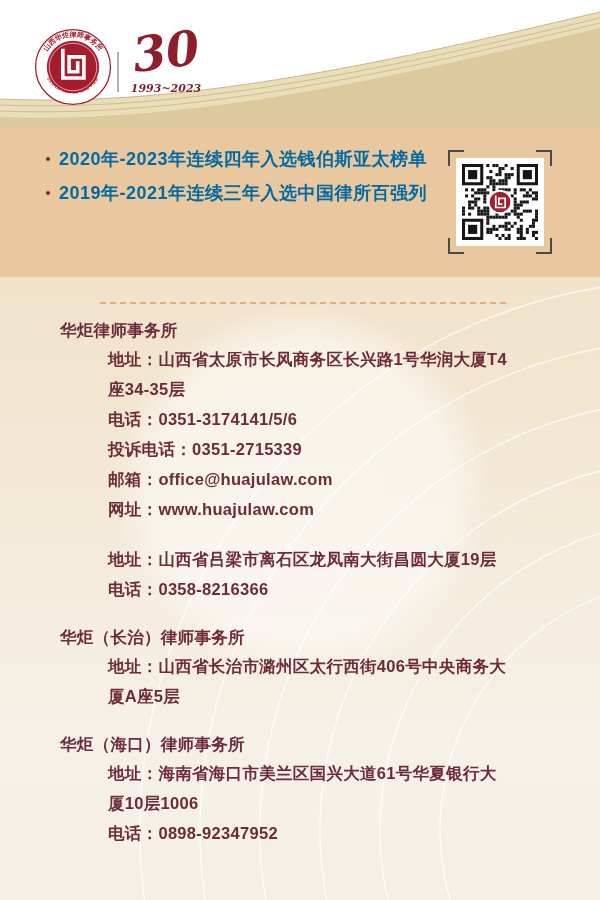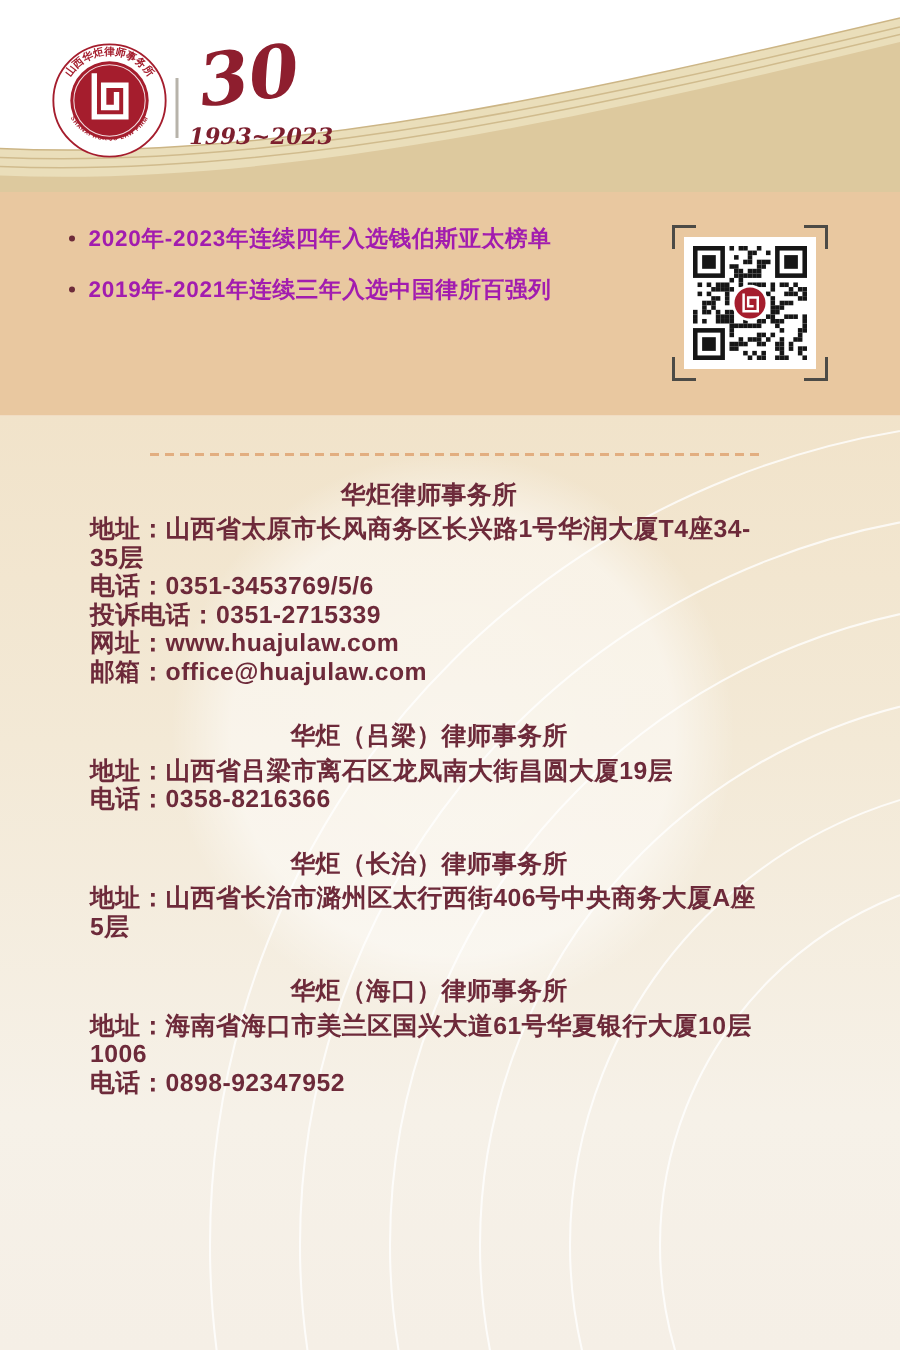--- a/index.html
+++ b/index.html
@@ -15,27 +15,27 @@
   .seal{position:absolute;left:34px;top:28px;}
   .brand-divider{position:absolute;left:117px;top:52px;width:2px;height:40px;background:#b7b3aa;}
   .anniv{position:absolute;left:126px;top:22px;width:80px;text-align:center;}
   .anniv-num{
     font-family:"DejaVu Serif","Liberation Serif",serif;
     font-style:italic;font-weight:bold;font-size:48px;line-height:58px;
     color:#8e1e2e;transform:rotate(-7deg);
   }
   .anniv-years{
     font-family:"DejaVu Serif","Liberation Serif",serif;
-    font-style:italic;font-weight:bold;font-size:15px;color:#7d1f2e;margin-top:2px;
+    font-style:italic;font-weight:bold;font-size:11px;color:#7d1f2e;margin-top:2px;
   }
   
   .banner{position:absolute;left:0;top:128px;width:600px;height:149px;background:#e9c8a0;z-index:2;}
   .honors-list{position:absolute;left:46px;top:14px;margin:0;padding:0;list-style:none;}
   .honors-list li{display:flex;align-items:center;gap:9px;height:34px;
-    font-size:15px;font-weight:600;color:#a21caf;letter-spacing:.5px;}
+    font-size:18px;font-weight:600;color:#0369a1;letter-spacing:.5px;}
   .bullet-dot{width:4px;height:4px;border-radius:50%;background:#6d2b3a;flex:0 0 auto;}
   
   .qr-frame{position:absolute;right:48px;top:22px;width:104px;height:104px;}
   .qr-corner{position:absolute;width:14px;height:14px;border:0 solid #4c4b46;}
   .qr-corner.tl{left:0;top:0;border-left-width:2px;border-top-width:2px;}
   .qr-corner.tr{right:0;top:0;border-right-width:2px;border-top-width:2px;}
   .qr-corner.bl{left:0;bottom:0;border-left-width:2px;border-bottom-width:2px;}
   .qr-corner.br{right:0;bottom:0;border-right-width:2px;border-bottom-width:2px;}
   .qr-tile{position:absolute;left:8px;top:8px;width:88px;height:88px;background:#fff;
     display:flex;align-items:center;justify-content:center;}
@@ -45,22 +45,22 @@
   .soft-circle{position:absolute;left:112px;top:300px;width:380px;height:380px;border-radius:50%;
     background:radial-gradient(circle,rgba(255,255,255,.55) 0%,rgba(255,255,255,.5) 55%,rgba(255,255,255,0) 70%);
     z-index:1;}
   .rings{position:absolute;left:0;top:0;z-index:1;pointer-events:none;}
   .dashed-divider{position:absolute;left:100px;top:302px;width:406px;height:0;
     border-top:2px dashed #e2ae80;z-index:2;}
   
   .offices{position:absolute;left:60px;top:317px;width:452px;z-index:2;
     color:#6d2a3a;font-size:16.5px;font-weight:600;letter-spacing:.3px;}
   .office{margin-bottom:20px;}
-  .office-name{line-height:27px;text-align:center;}
-  .office-row{line-height:19px;}
+  .office-name{line-height:27px;}
+  .office-row{line-height:30px;margin-left:48px;}
 </style>
 </head>
 <body>
 
 <div class="page">
 
   <div class="content-bg"></div>
   <div class="soft-circle"></div>
   <svg class="rings" width="600" height="900" viewBox="0 0 600 900">
     <g fill="none" stroke="rgba(255,255,255,.78)" stroke-width="1.4">
@@ -308,28 +308,27 @@
     </div>
   </div>
 
   <div class="dashed-divider"></div>
 
   <div class="offices">
 
     <div class="office">
       <div class="office-name">华炬律师事务所</div>
       <div class="office-row">地址：山西省太原市长风商务区长兴路1号华润大厦T4座34-35层</div>
-      <div class="office-row">电话：0351-3453769/5/6</div>
+      <div class="office-row">电话：0351-3174141/5/6</div>
       <div class="office-row">投诉电话：0351-2715339</div>
+      <div class="office-row">邮箱：office@huajulaw.com</div>
       <div class="office-row">网址：www.huajulaw.com</div>
-      <div class="office-row">邮箱：office@huajulaw.com</div>
     </div>
 
     <div class="office">
-      <div class="office-name">华炬（吕梁）律师事务所</div>
       <div class="office-row">地址：山西省吕梁市离石区龙凤南大街昌圆大厦19层</div>
       <div class="office-row">电话：0358-8216366</div>
     </div>
 
     <div class="office">
       <div class="office-name">华炬（长治）律师事务所</div>
       <div class="office-row">地址：山西省长治市潞州区太行西街406号中央商务大厦A座5层</div>
     </div>
 
     <div class="office">

